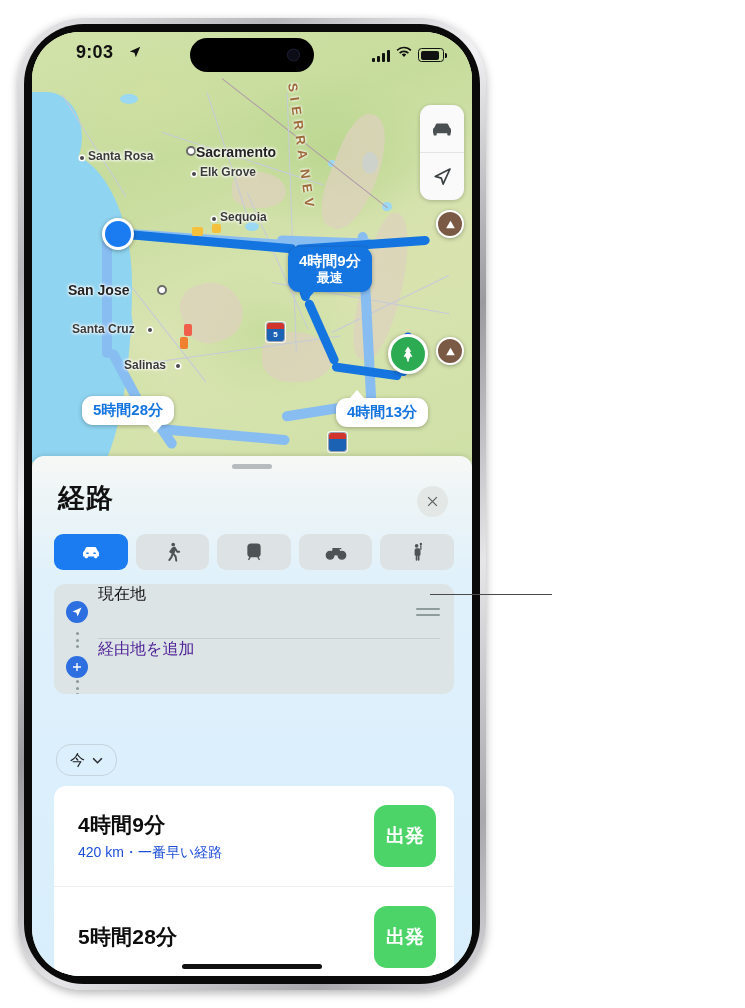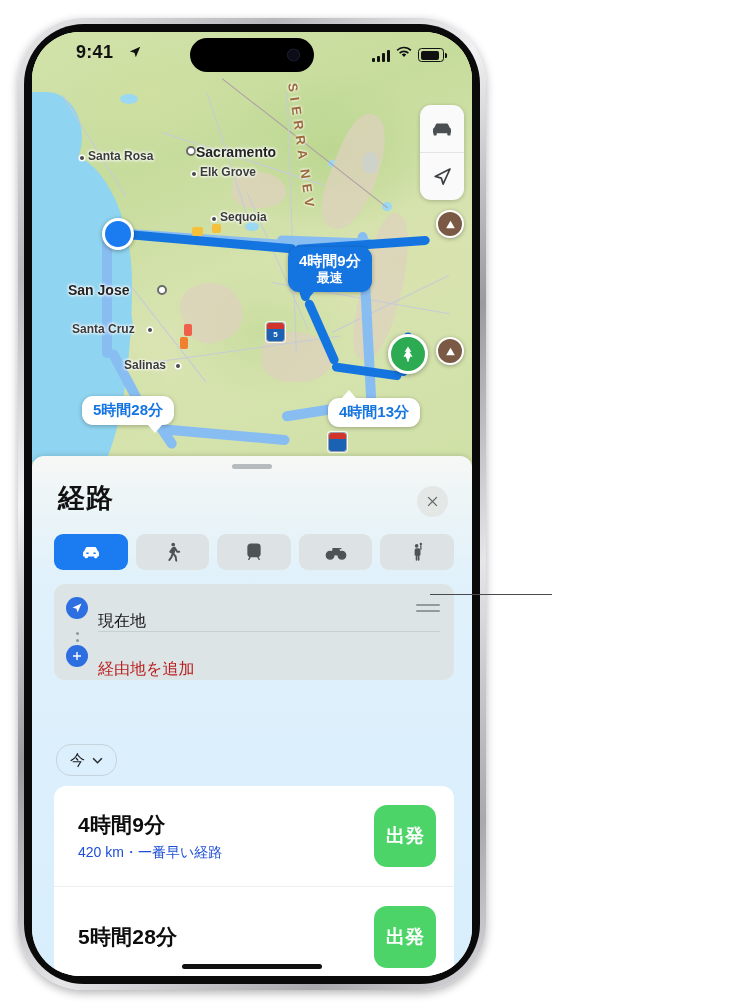--- a/index.html
+++ b/index.html
@@ -106,24 +106,24 @@
     display:flex;align-items:center;justify-content:center;}
   .close-btn svg{width:15px;height:15px;stroke:#5f6563;stroke-width:2.1;fill:none;}
 
   .modes{position:absolute;left:22px;right:18px;top:78px;display:flex;gap:8px;}
   .mode{flex:1;height:36px;border-radius:9px;background:#dde3e4;display:flex;align-items:center;justify-content:center;}
   .mode.active{background:#1a7cf0;}
   .mode svg{width:24px;height:22px;fill:#4d5356;}
   .mode.active svg{fill:#fff;}
 
   .routebox{position:absolute;left:22px;right:18px;top:128px;border-radius:11px;background:#dde4e6;overflow:hidden;}
-  .rrow{position:relative;height:48px;display:flex;align-items:flex-end;padding-left:44px;padding-right:48px;}
+  .rrow{position:relative;height:55px;display:flex;align-items:flex-start;padding-left:44px;padding-right:48px;}
   .rrow .divider{position:absolute;left:44px;right:14px;bottom:0;height:1px;background:#c6d0d2;}
   .rrow-label{font-size:16px;color:#121212;white-space:nowrap;overflow:hidden;text-overflow:ellipsis;}
-  .rrow-label.link{color:#b91c1c;}
+  .rrow-label.link{color:#4c1d95;}
   .pin-ico{position:absolute;left:12px;top:50%;transform:translateY(-50%);width:22px;height:22px;border-radius:50%;
     display:flex;align-items:center;justify-content:center;}
   .pin-ico.blue{background:#2d6fe0;} .pin-ico.green{background:#35b14f;} .pin-ico.plus{background:#2d6fe0;}
   .pin-ico svg{width:12px;height:12px;fill:#fff;}
   .dotline{position:absolute;left:21.5px;width:3px;display:flex;flex-direction:column;gap:3.5px;align-items:center;}
   .dotline i{width:3px;height:3px;border-radius:50%;background:#8d9a9c;display:block;}
   .draghandle{position:absolute;right:14px;top:50%;transform:translateY(-50%);width:24px;display:flex;flex-direction:column;gap:4px;}
   .draghandle i{height:2px;background:#8f9b9d;border-radius:1px;display:block;}
 
   .pills{position:absolute;left:24px;top:288px;display:flex;gap:12px;}
@@ -250,21 +250,21 @@
           <svg viewBox="0 0 24 24">
               <path d="M12 5 L20 19 H4 Z"></path>
             </svg>
         </div>
 
         <div class="callout primary" style="left:256px;top:215px;">
           <div class="l1">4時間9分</div>
           <div class="l2">最速</div>
           <div class="tail" style="left:12px;bottom:-8px;"></div>
         </div>
-        <div class="callout secondary" style="left:296px;top:366px;">
+        <div class="callout secondary" style="left:304px;top:366px;">
           <div class="l1">4時間13分</div>
           <div class="tail" style="left:14px;top:-8px;transform:rotate(180deg);"></div>
         </div>
         <div class="callout secondary" style="left:50px;top:364px;">
           <div class="l1">5時間28分</div>
           <div class="tail" style="right:12px;bottom:-8px;"></div>
         </div>
 
         <div class="map-ctrls">
           <div class="map-ctrl">
@@ -278,21 +278,21 @@
           </div>
           <div class="map-ctrl">
             <svg viewBox="0 0 24 24" fill="none" stroke="#3a3f42" stroke-width="1.7" stroke-linejoin="round">
               <path d="M20 4 L5.2 11.4 L11.3 13.1 L13.1 19.1 Z"></path>
             </svg>
           </div>
         </div>
       </div>
 
       <div class="statusbar">
-        <div class="sb-time">9:41</div>
+        <div class="sb-time">9:03</div>
         <div class="sb-loc">
           <svg viewBox="0 0 24 24">
               <path d="M21 3 L3 11 L11 13.4 L13.4 21 Z"></path>
             </svg>
         </div>
         <div class="notch">
           <div class="notch-cam"></div>
         </div>
         <div class="sb-right">
           <div class="bars">

